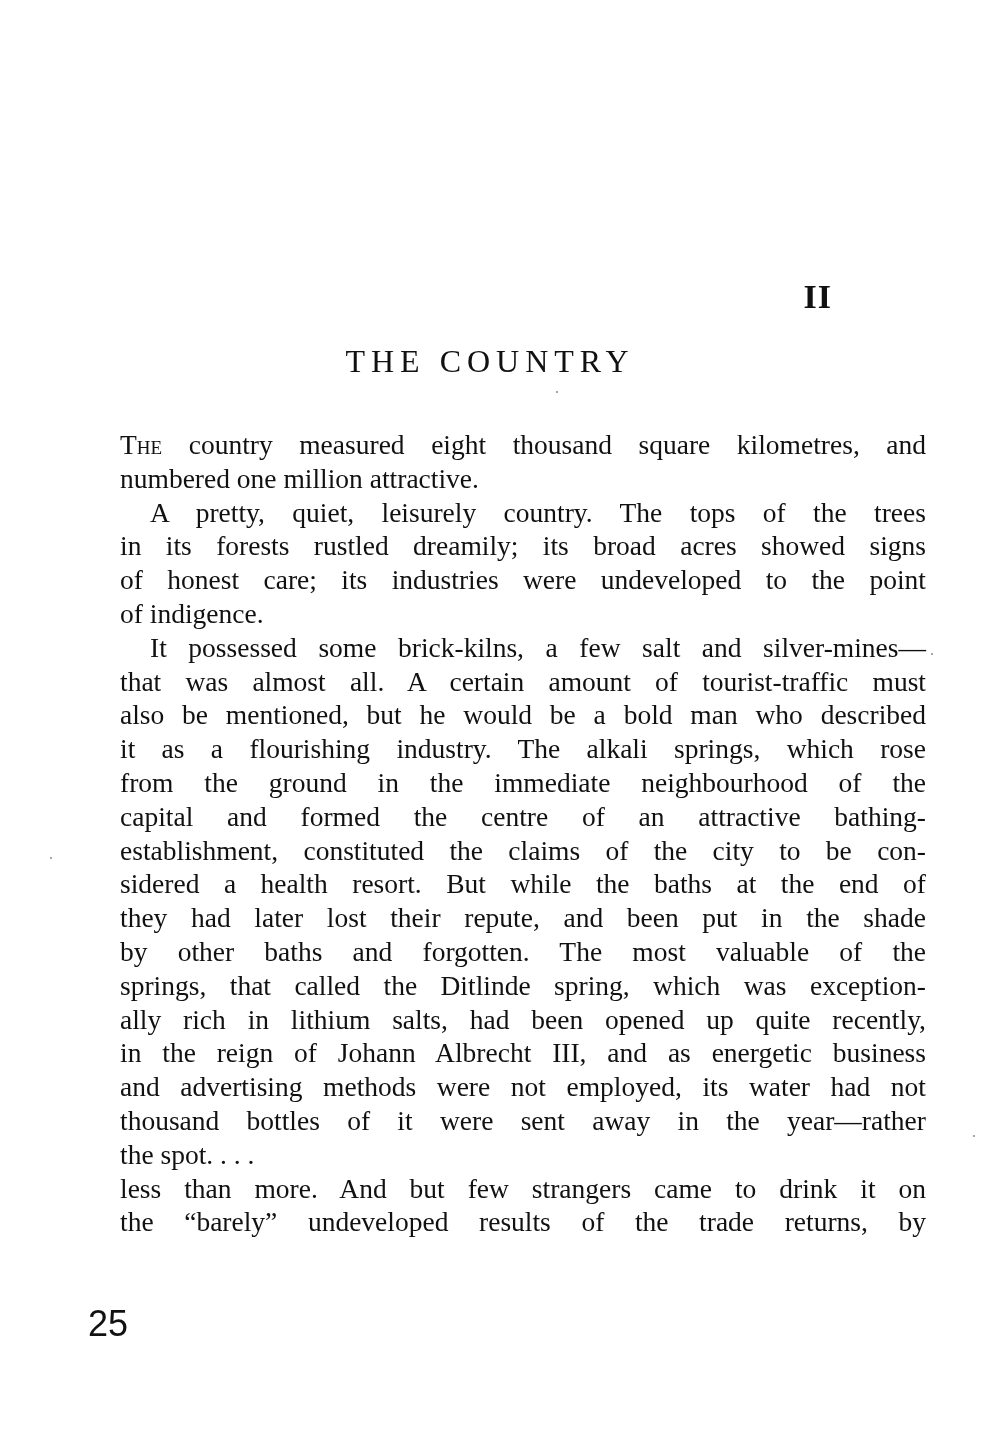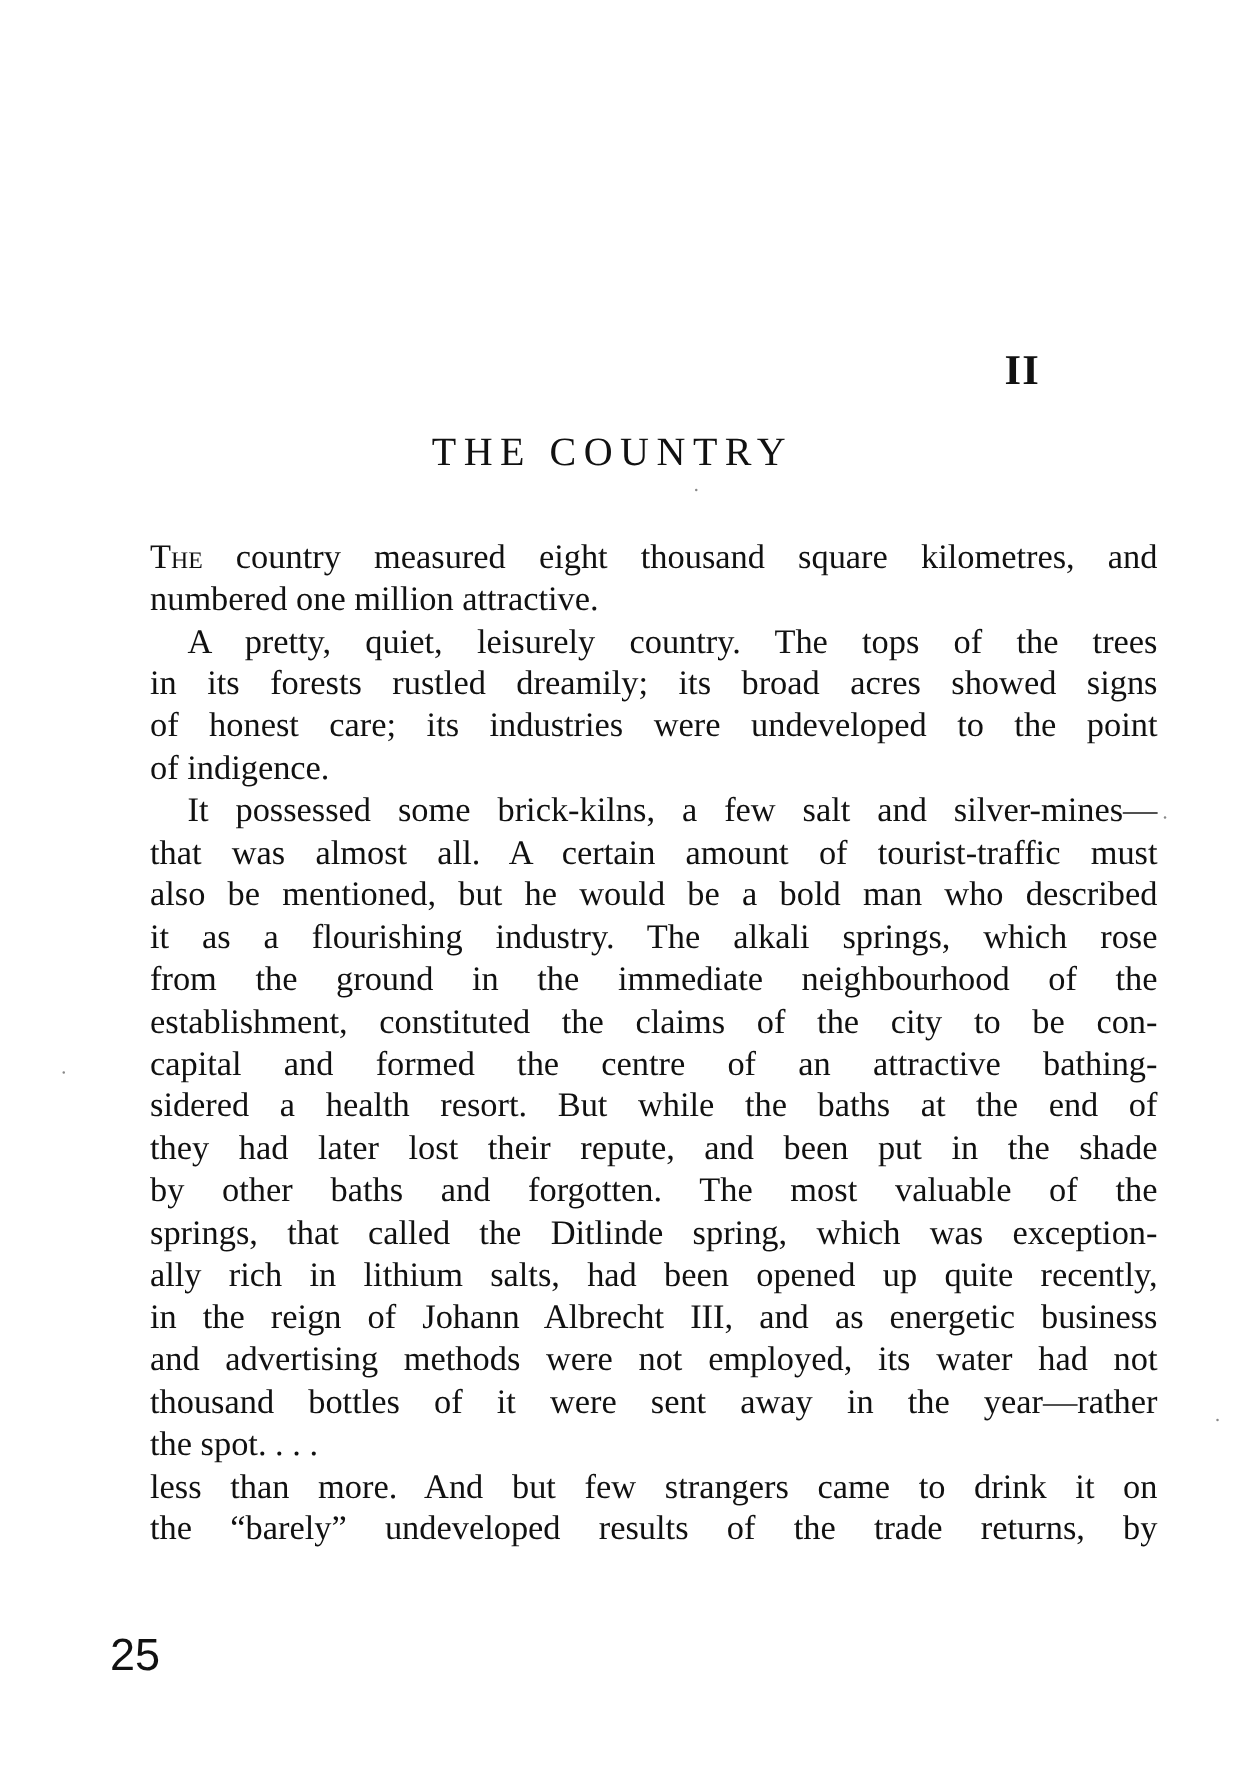--- a/index.html
+++ b/index.html
@@ -43,22 +43,22 @@
     <span class="line indent">A pretty, quiet, leisurely country.  The tops of the trees</span>
     <span class="line">in its forests rustled dreamily; its broad acres showed signs</span>
     <span class="line">of honest care; its industries were undeveloped to the point</span>
     <span class="line last">of indigence.</span>
 
     <span class="line indent">It possessed some brick-kilns, a few salt and silver-mines—</span>
     <span class="line">that was almost all.  A certain amount of tourist-traffic must</span>
     <span class="line">also be mentioned, but he would be a bold man who described</span>
     <span class="line">it as a flourishing industry.  The alkali springs, which rose</span>
     <span class="line">from the ground in the immediate neighbourhood of the</span>
+    <span class="line">capital and formed the centre of an attractive bathing-</span>
     <span class="line">establishment, constituted the claims of the city to be con-</span>
-    <span class="line">capital and formed the centre of an attractive bathing-</span>
     <span class="line">sidered a health resort.  But while the baths at the end of</span>
     <span class="line">they had later lost their repute, and been put in the shade</span>
     <span class="line">by other baths and forgotten.  The most valuable of the</span>
     <span class="line">springs, that called the Ditlinde spring, which was exception-</span>
     <span class="line">ally rich in lithium salts, had been opened up quite recently,</span>
     <span class="line">in the reign of Johann Albrecht III, and as energetic business</span>
     <span class="line">and advertising methods were not employed, its water had not</span>
     <span class="line">thousand bottles of it were sent away in the year—rather</span>
     <span class="line last">the spot. . . .</span>
     <span class="line">less than more.  And but few strangers came to drink it on</span>

